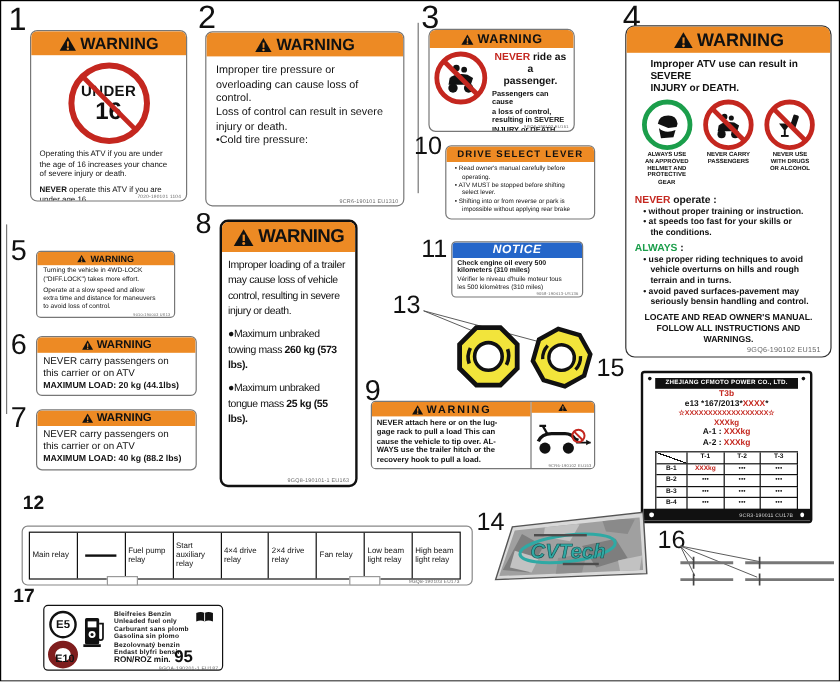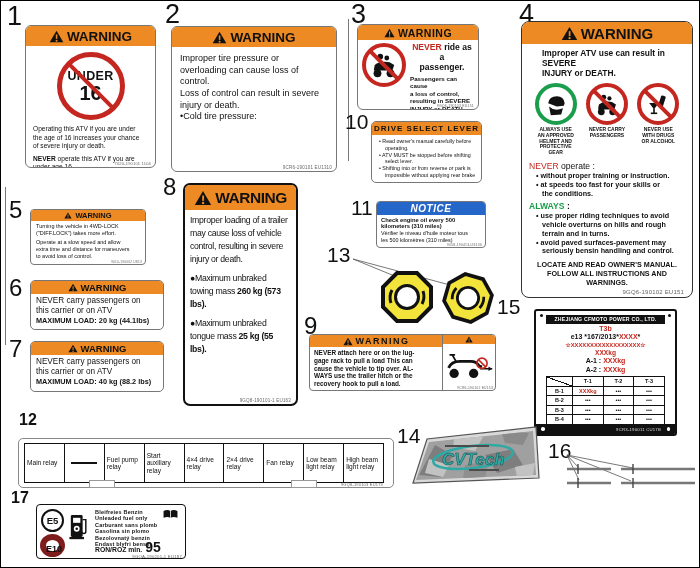--- a/index.html
+++ b/index.html
@@ -125,21 +125,21 @@
 passenger.</span></div>
         <div class="pre" style="font-size:6.2px;font-weight:600;line-height:1.22;margin-top:2px;">Passengers can cause
 a loss of control,
 resulting in SEVERE
 INJURY or DEATH.</div>
       </div>
     </div>
     <div class="code" style="right:4px;bottom:1px;font-size:3.5px;">9GQ6-190103  EU151</div>
   </div>
 
-  <div class="box" style="left:370px;top:120px;width:111px;height:62px;border-radius:5px;">
+  <div class="box" style="left:370px;top:120px;width:125px;height:62px;border-radius:5px;">
     <div class="hdr" style="height:13px;font-size:8px;letter-spacing:1px;">
       <span>DRIVE SELECT LEVER</span>
     </div>
     <div style="padding:3px 5px 0;font-size:5.3px;line-height:1.28;">
       <div class="pre bl">• Read owner's manual carefully before
    operating.</div>
       <div class="pre bl">• ATV MUST be stopped before shifting
    select lever.</div>
       <div class="pre bl">• Shifting into or from reverse or park is
    impossible without applying rear brake</div>
@@ -191,21 +191,21 @@
             <path d="M4 12 h12 l-6 8 z" fill="#111"></path>
               <rect x="9" y="19" width="2" height="6" fill="#111"></rect>
               <rect x="6" y="24" width="8" height="2" fill="#111"></rect>
           </svg>
         </div>
         <div class="circ-cap pre">NEVER USE
 WITH DRUGS
 OR ALCOHOL</div>
       </div>
     </div>
-    <div style="margin:5px 7px 0;font-size:8.6px;font-weight:400;"><span class="red">NEVER</span><span> operate :</span></div>
+    <div style="margin:5px 7px 0;font-size:8.6px;font-weight:700;"><span class="red">NEVER</span><span> operate :</span></div>
     <div style="margin:1px 7px 0 12px;font-size:7.2px;font-weight:700;line-height:1.22;">
       <div class="pre bl">• without proper training or instruction.</div>
       <div class="pre bl">• at speeds too fast for your skills or
   the conditions.</div>
     </div>
     <div style="margin:3px 7px 0;font-size:8.6px;font-weight:700;"><span class="grn">ALWAYS</span><span> :</span></div>
     <div style="margin:1px 7px 0 12px;font-size:7.2px;font-weight:700;line-height:1.22;">
       <div class="pre bl">• use proper riding techniques to avoid
   vehicle overturns on hills and rough
   terrain and in turns.</div>

